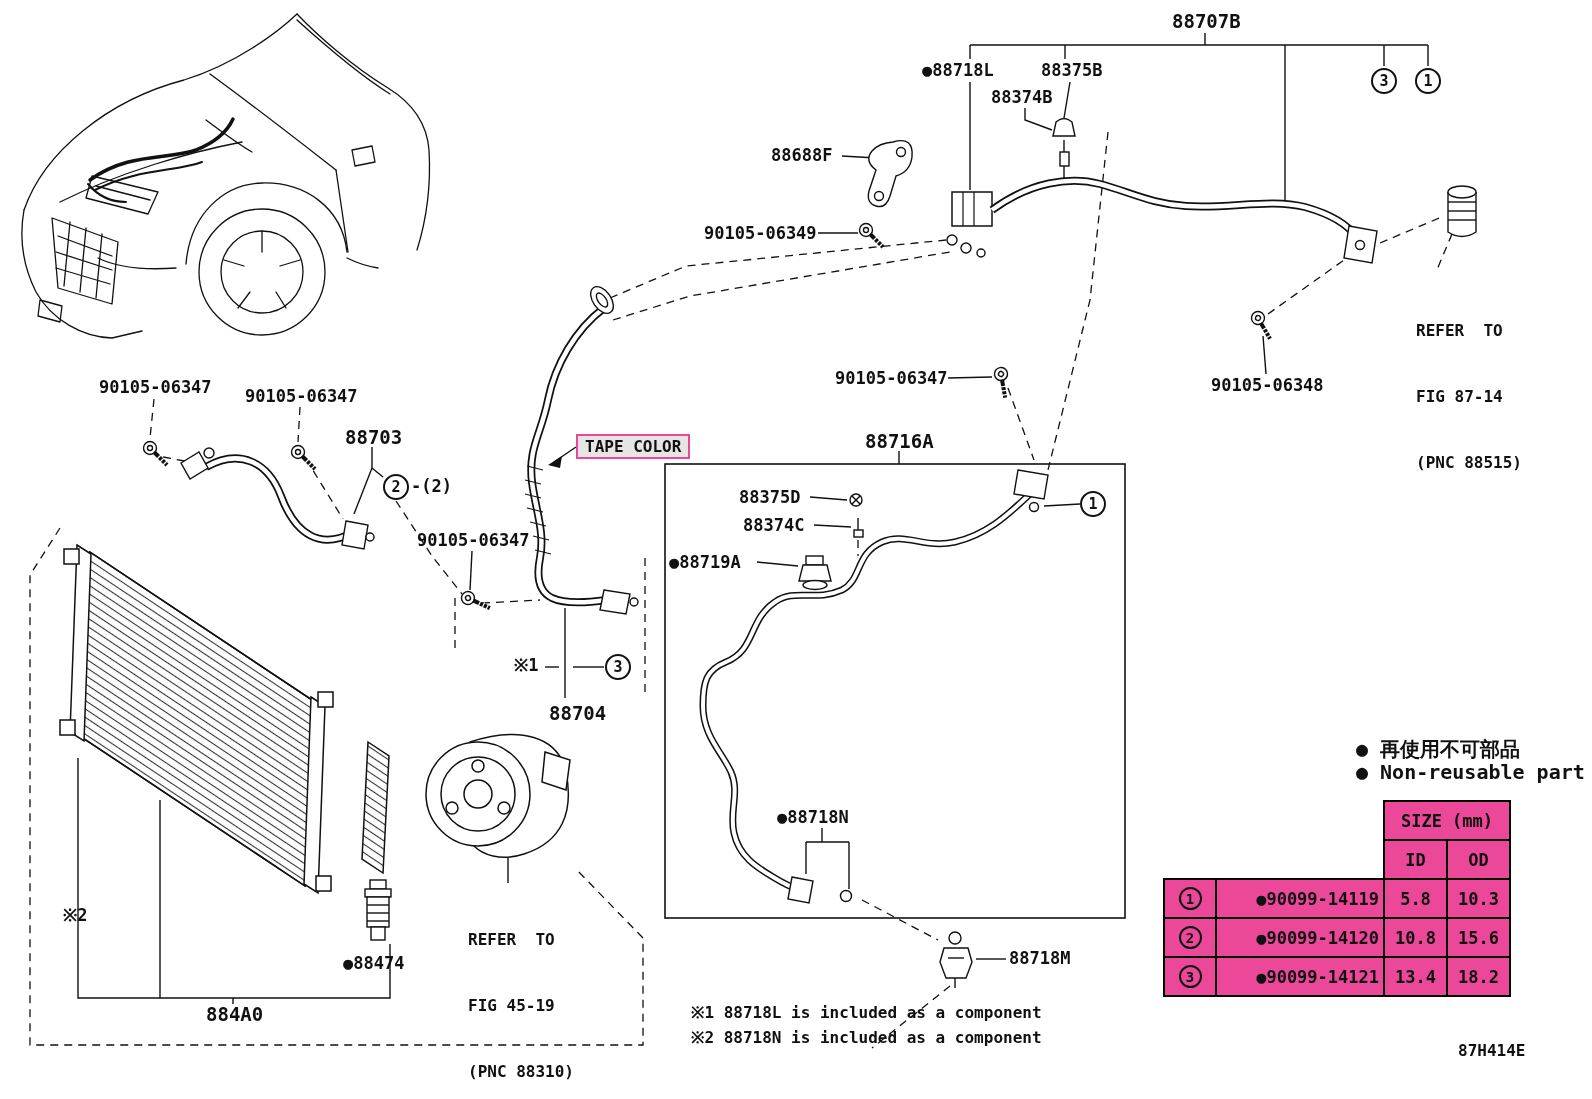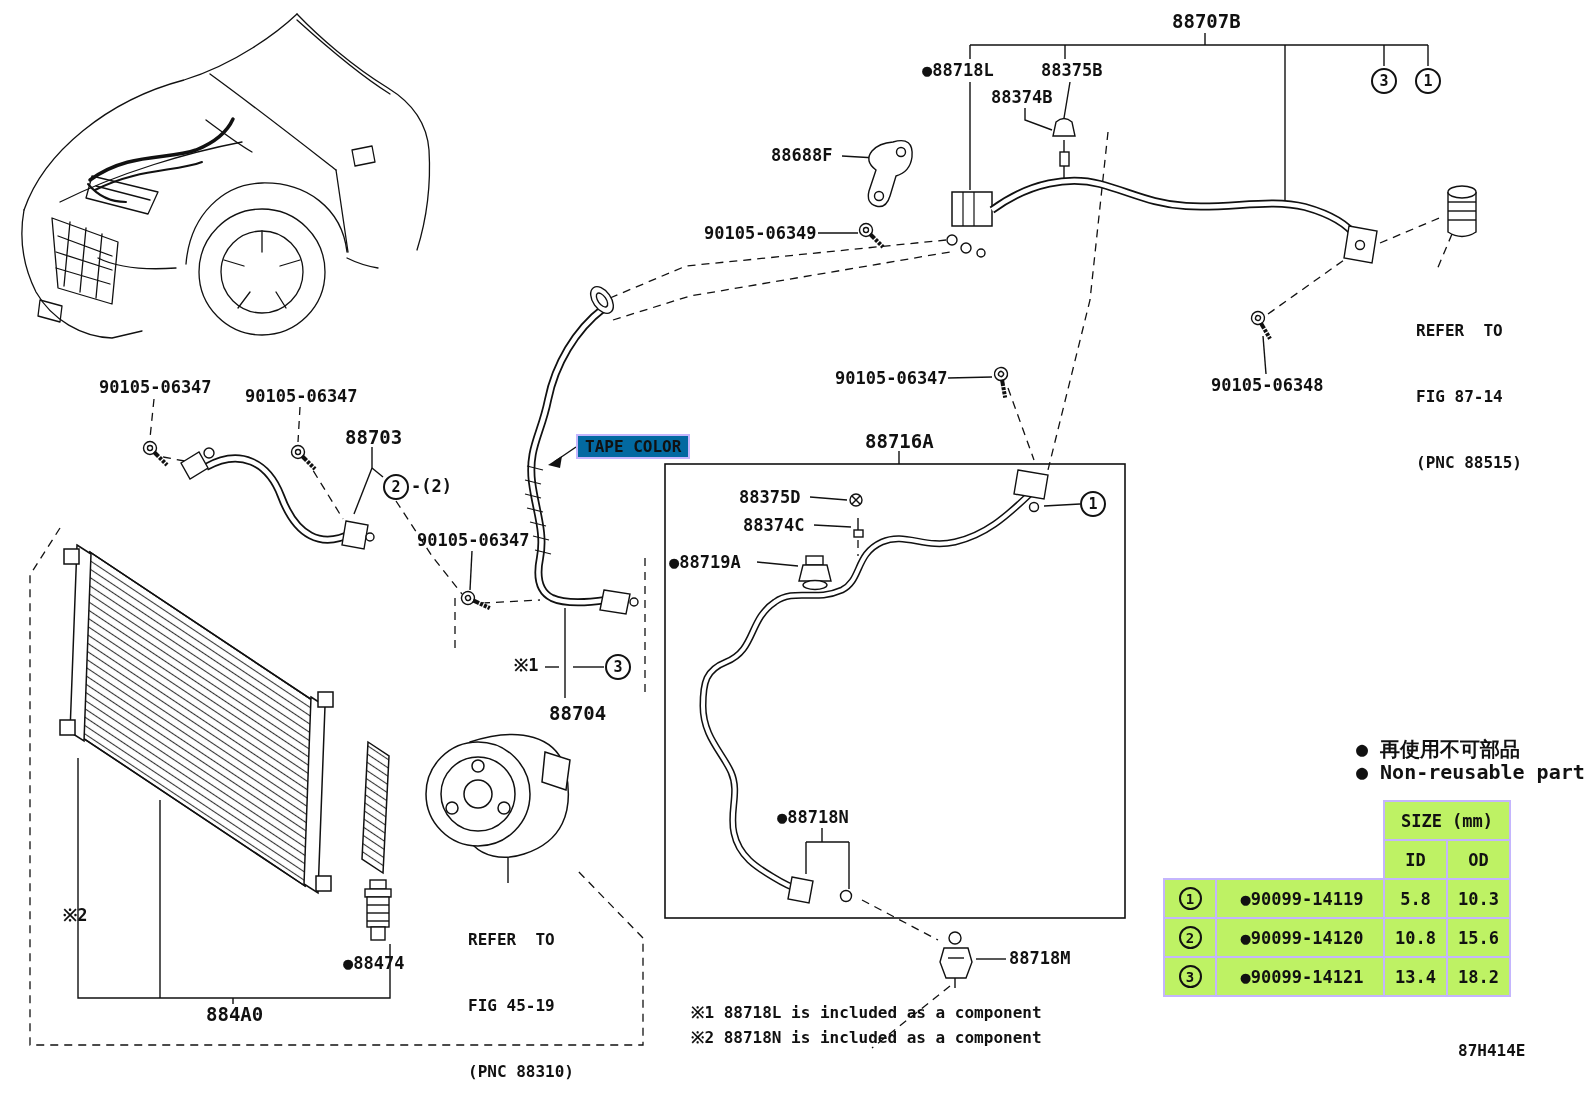--- a/index.html
+++ b/index.html
@@ -5,34 +5,34 @@
   * { margin:0; padding:0; box-sizing:border-box; }
   html,body { background:#fff; }
   .stage {
     position:relative; width:1592px; height:1099px; background:#fff;
     overflow:hidden; color:#111;
     font-family:"DejaVu Sans Mono","Liberation Mono",monospace;
   }
   .stage svg { position:absolute; left:0; top:0; }
   .lbl { position:absolute; font-weight:700; font-size:17px; white-space:pre; line-height:1.15; }
   .lbl.big { font-size:19px; }
-  .tapebox { position:absolute; border:2px solid #c4b5fd; padding:1px 7px; font-weight:700; font-size:16px; background:#0369a1; }
+  .tapebox { position:absolute; border:2px solid #ec4899; padding:1px 7px; font-weight:700; font-size:16px; background:#e5e5e5; }
   .co { position:absolute; width:26px; height:26px; border:2px solid #111; border-radius:50%;
         background:#fff; display:flex; align-items:center; justify-content:center;
         font-size:15px; font-weight:700; }
   .refer { position:absolute; font-weight:700; font-size:16px; line-height:22px; white-space:pre; }
   .legend-line { position:absolute; font-weight:700; font-size:20px; white-space:pre; }
   .note { position:absolute; font-weight:700; font-size:16px; white-space:pre; }
   .code { position:absolute; font-weight:700; font-size:16px; }
   .size-table { position:absolute; left:1163px; top:800px; border-collapse:collapse;
                 font-weight:700; font-size:17px; background:transparent; }
-  .size-table td { border:2px solid #c4b5fd; text-align:center; height:39px; padding:0 4px; background:#bef264; }
+  .size-table td { border:2px solid #000000; text-align:center; height:39px; padding:0 4px; background:#ec4899; }
   .size-table td.blank { border:none; background:transparent; }
   .size-table td.numc { width:52px; }
-  .size-table td.part { width:168px; text-align:center; padding-left:8px; }
+  .size-table td.part { width:168px; text-align:right; padding-left:8px; }
   .size-table td.val { width:63px; }
   .size-table td.hd { font-weight:700; }
   .co-inline { display:inline-flex; width:23px; height:23px; border:2px solid #111; border-radius:50%;
                align-items:center; justify-content:center; font-size:14px; }
 </style>
 </head>
 <body>
 
 <div class="stage">
 

